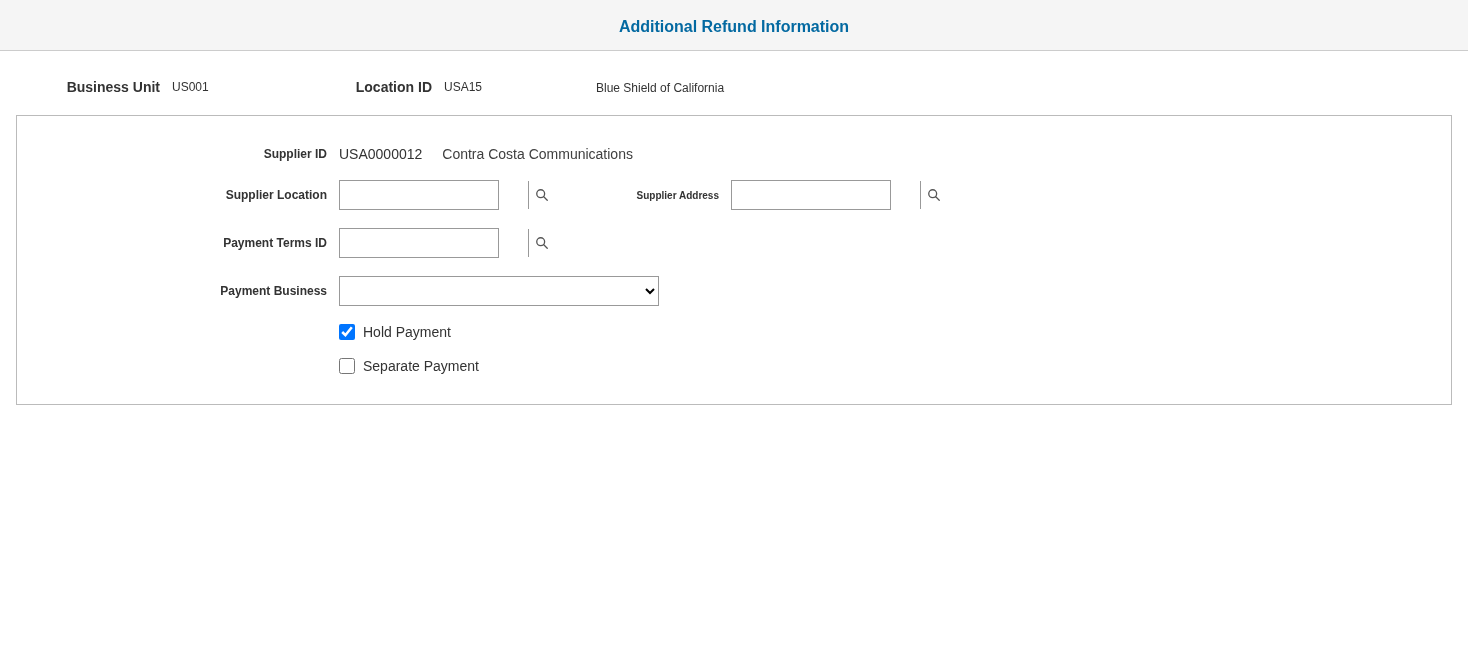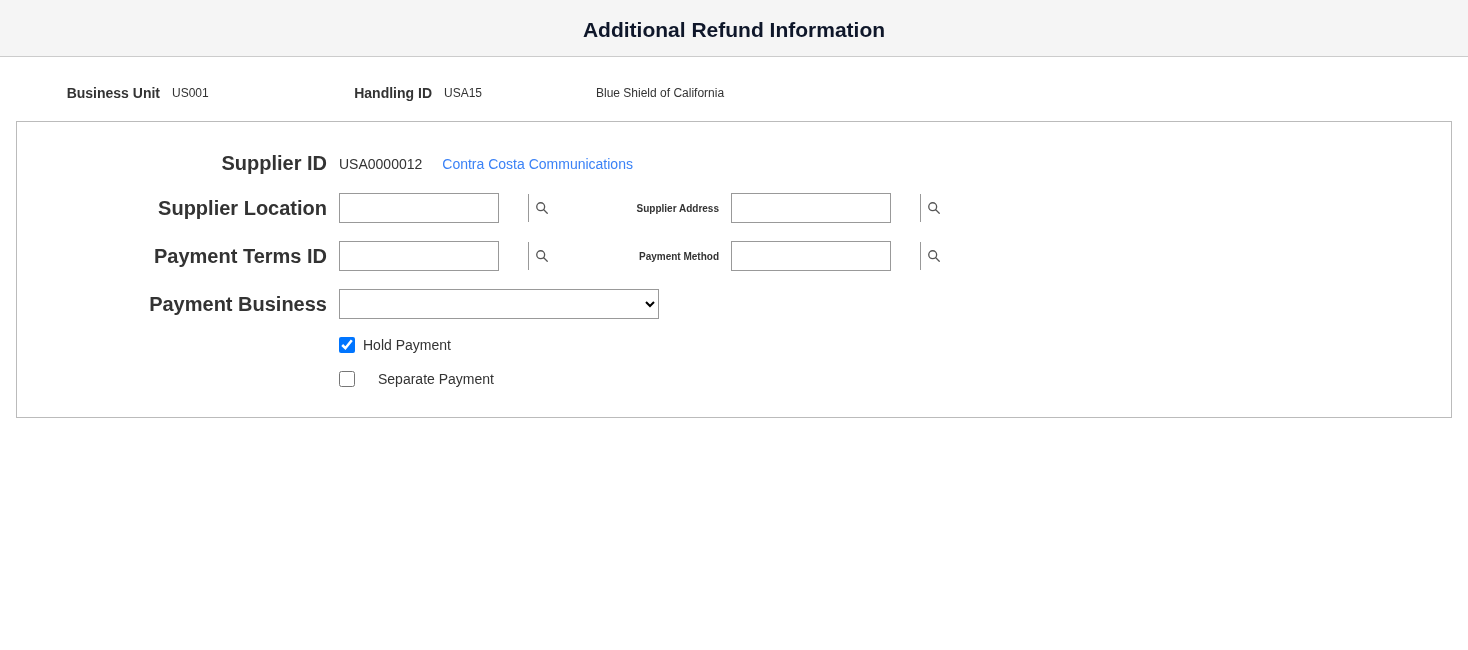--- a/index.html
+++ b/index.html
@@ -14,33 +14,33 @@
       min-height: 650px;
       width: 1468px;
     }
     .page-header {
       text-align: center;
       padding: 18px 0 14px 0;
       border-bottom: 1px solid #ccc;
       background: #f5f5f5;
     }
     .page-header h1 {
-      font-size: 21px;
-      font-weight: bold;
-      color: #0f172a;
+      font-size: 16px;
+      font-weight: bold;
+      color: #0369a1;
     }
     .top-fields {
       padding: 28px 40px 10px 40px;
       display: flex;
       flex-direction: column;
       gap: 10px;
     }
     .top-row {
       display: flex;
-      align-items: center;
+      align-items: flex-end;
       gap: 0;
     }
     .field-label {
       font-weight: bold;
       font-size: 14px;
       color: #333;
       text-align: right;
       min-width: 120px;
     }
     .field-value {
@@ -67,21 +67,21 @@
       max-width: 900px;
       margin-left: 80px;
     }
     .form-row {
       display: flex;
       align-items: center;
       gap: 0;
     }
     .form-label {
       font-weight: bold;
-      font-size: 20px;
+      font-size: 12px;
       color: #333;
       text-align: right;
       min-width: 190px;
       margin-right: 12px;
     }
     .input-with-search {
       display: flex;
       align-items: center;
       border: 1px solid #999;
       background: #fff;
@@ -129,21 +129,21 @@
     .supplier-id-row {
       display: flex;
     }
     .supplier-id-value {
       font-size: 14px;
       color: #333;
       margin-right: 20px;
     }
     .supplier-name {
       font-size: 14px;
-      color: #3b82f6;
+      color: #404040;
     }
     select.dropdown {
       border: 1px solid #999;
       height: 30px;
       font-size: 13px;
       padding: 0 4px;
       background: #fff;
       cursor: pointer;
       min-width: 320px;
       appearance: auto;
@@ -191,41 +191,41 @@
       gap: 76px;
     }
     input[type="checkbox"] {
       width: 16px;
       height: 16px;
       cursor: pointer;
     }
     .separate-payment-row {
       display: flex;
       align-items: center;
-      gap: 23px;
+      gap: 8px;
       margin-left: 202px;
     }
   </style>
 </head>
 <body>
 
 <div class="page-wrapper">
 
   <div class="page-header">
     <h1>Additional Refund Information</h1>
   </div>
 
   <div class="top-fields">
     <div class="top-row">
       <div class="field-group">
         <span class="field-label">Business Unit</span>
         <span class="field-value">US001</span>
       </div>
       <div class="field-group">
-        <span class="field-label">Handling ID</span>
+        <span class="field-label">Location ID</span>
         <span class="field-value">USA15</span>
       </div>
       <div class="field-group">
         <span class="field-value">Blue Shield of California</span>
       </div>
     </div>
   </div>
 
   <div class="section-box">
     <div class="form-grid">
@@ -267,32 +267,20 @@
         <span class="form-label">Payment Terms ID</span>
         <div class="input-with-search">
           <input type="text" style="">
           <button class="search-btn">
             <svg class="search-icon-svg" viewBox="0 0 16 16" fill="none">
               <circle cx="6.5" cy="6.5" r="4.5" stroke="#555" stroke-width="1.5"></circle>
               <line x1="10" y1="10" x2="14" y2="14" stroke="#555" stroke-width="1.5" stroke-linecap="round"></line>
             </svg>
           </button>
         </div>
-        <div class="right-group">
-          <span class="right-label">Payment Method</span>
-          <div class="input-with-search">
-            <input type="text" style="">
-            <button class="search-btn">
-              <svg class="search-icon-svg" viewBox="0 0 16 16" fill="none">
-                <circle cx="6.5" cy="6.5" r="4.5" stroke="#555" stroke-width="1.5"></circle>
-                <line x1="10" y1="10" x2="14" y2="14" stroke="#555" stroke-width="1.5" stroke-linecap="round"></line>
-              </svg>
-            </button>
-          </div>
-        </div>
       </div>
 
       <div class="form-row">
         <span class="form-label">Payment Business</span>
         <select class="dropdown">
           <option value=""></option>
         </select>
       </div>
 
       <div class="hold-row-wrapper">

